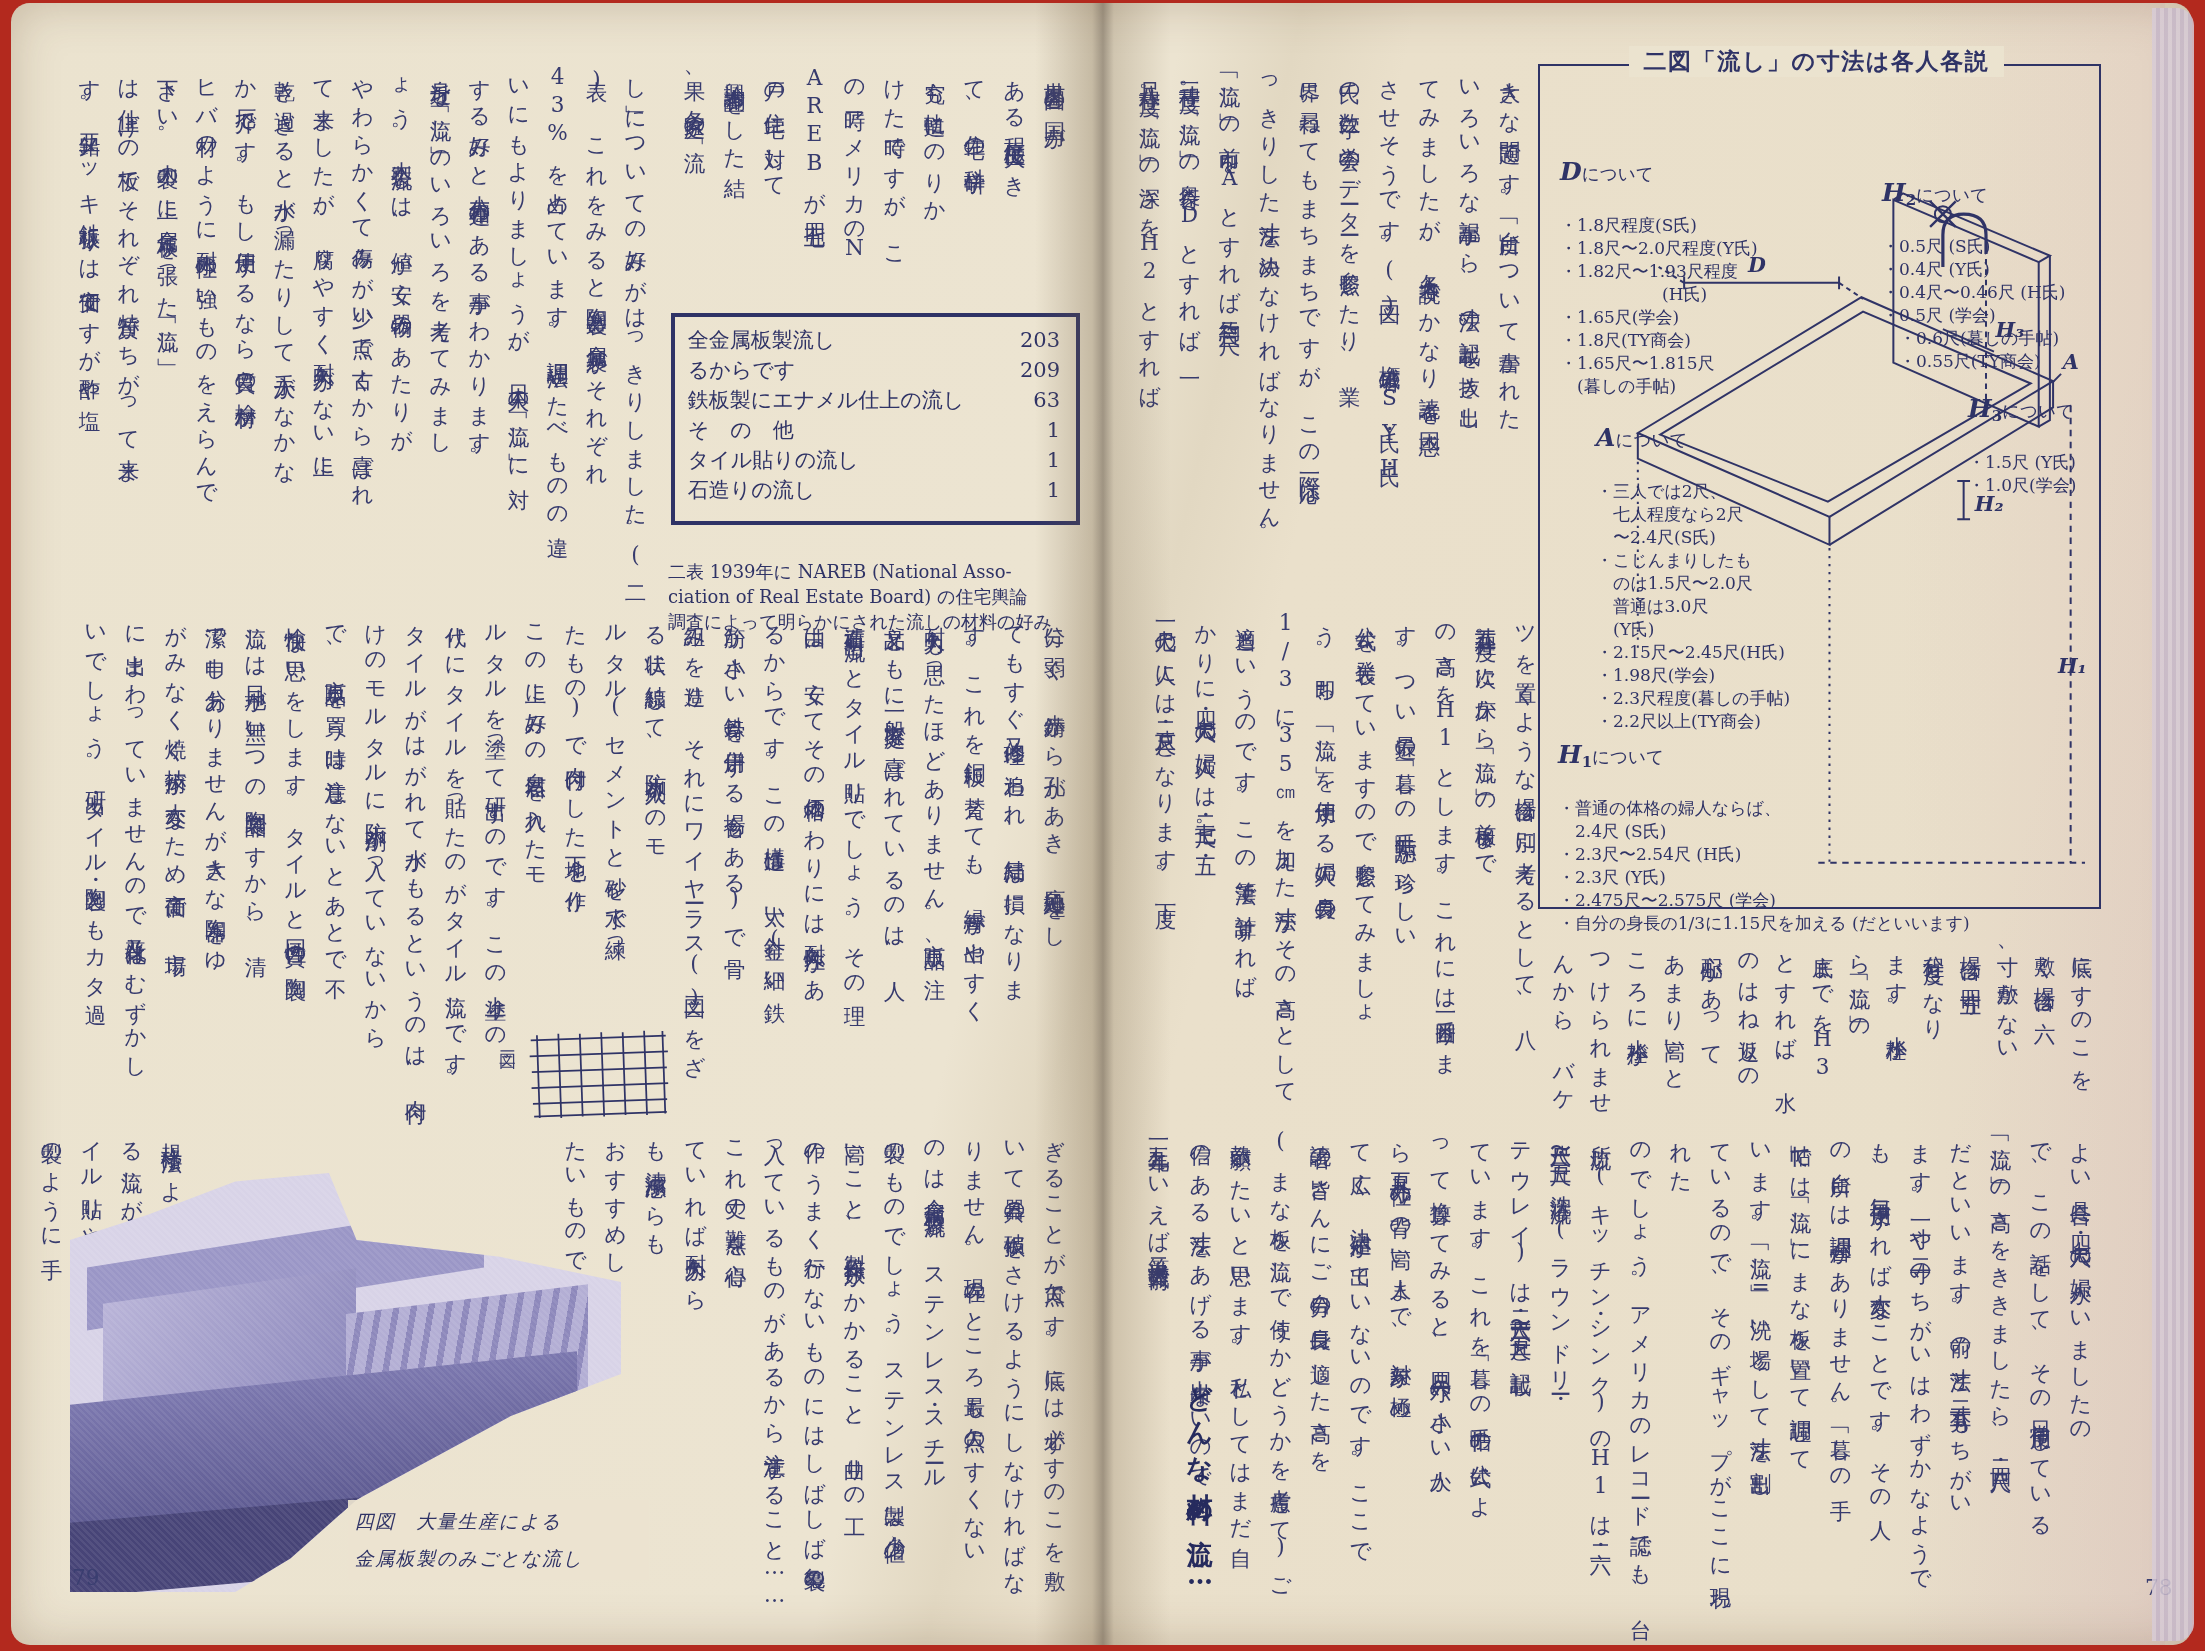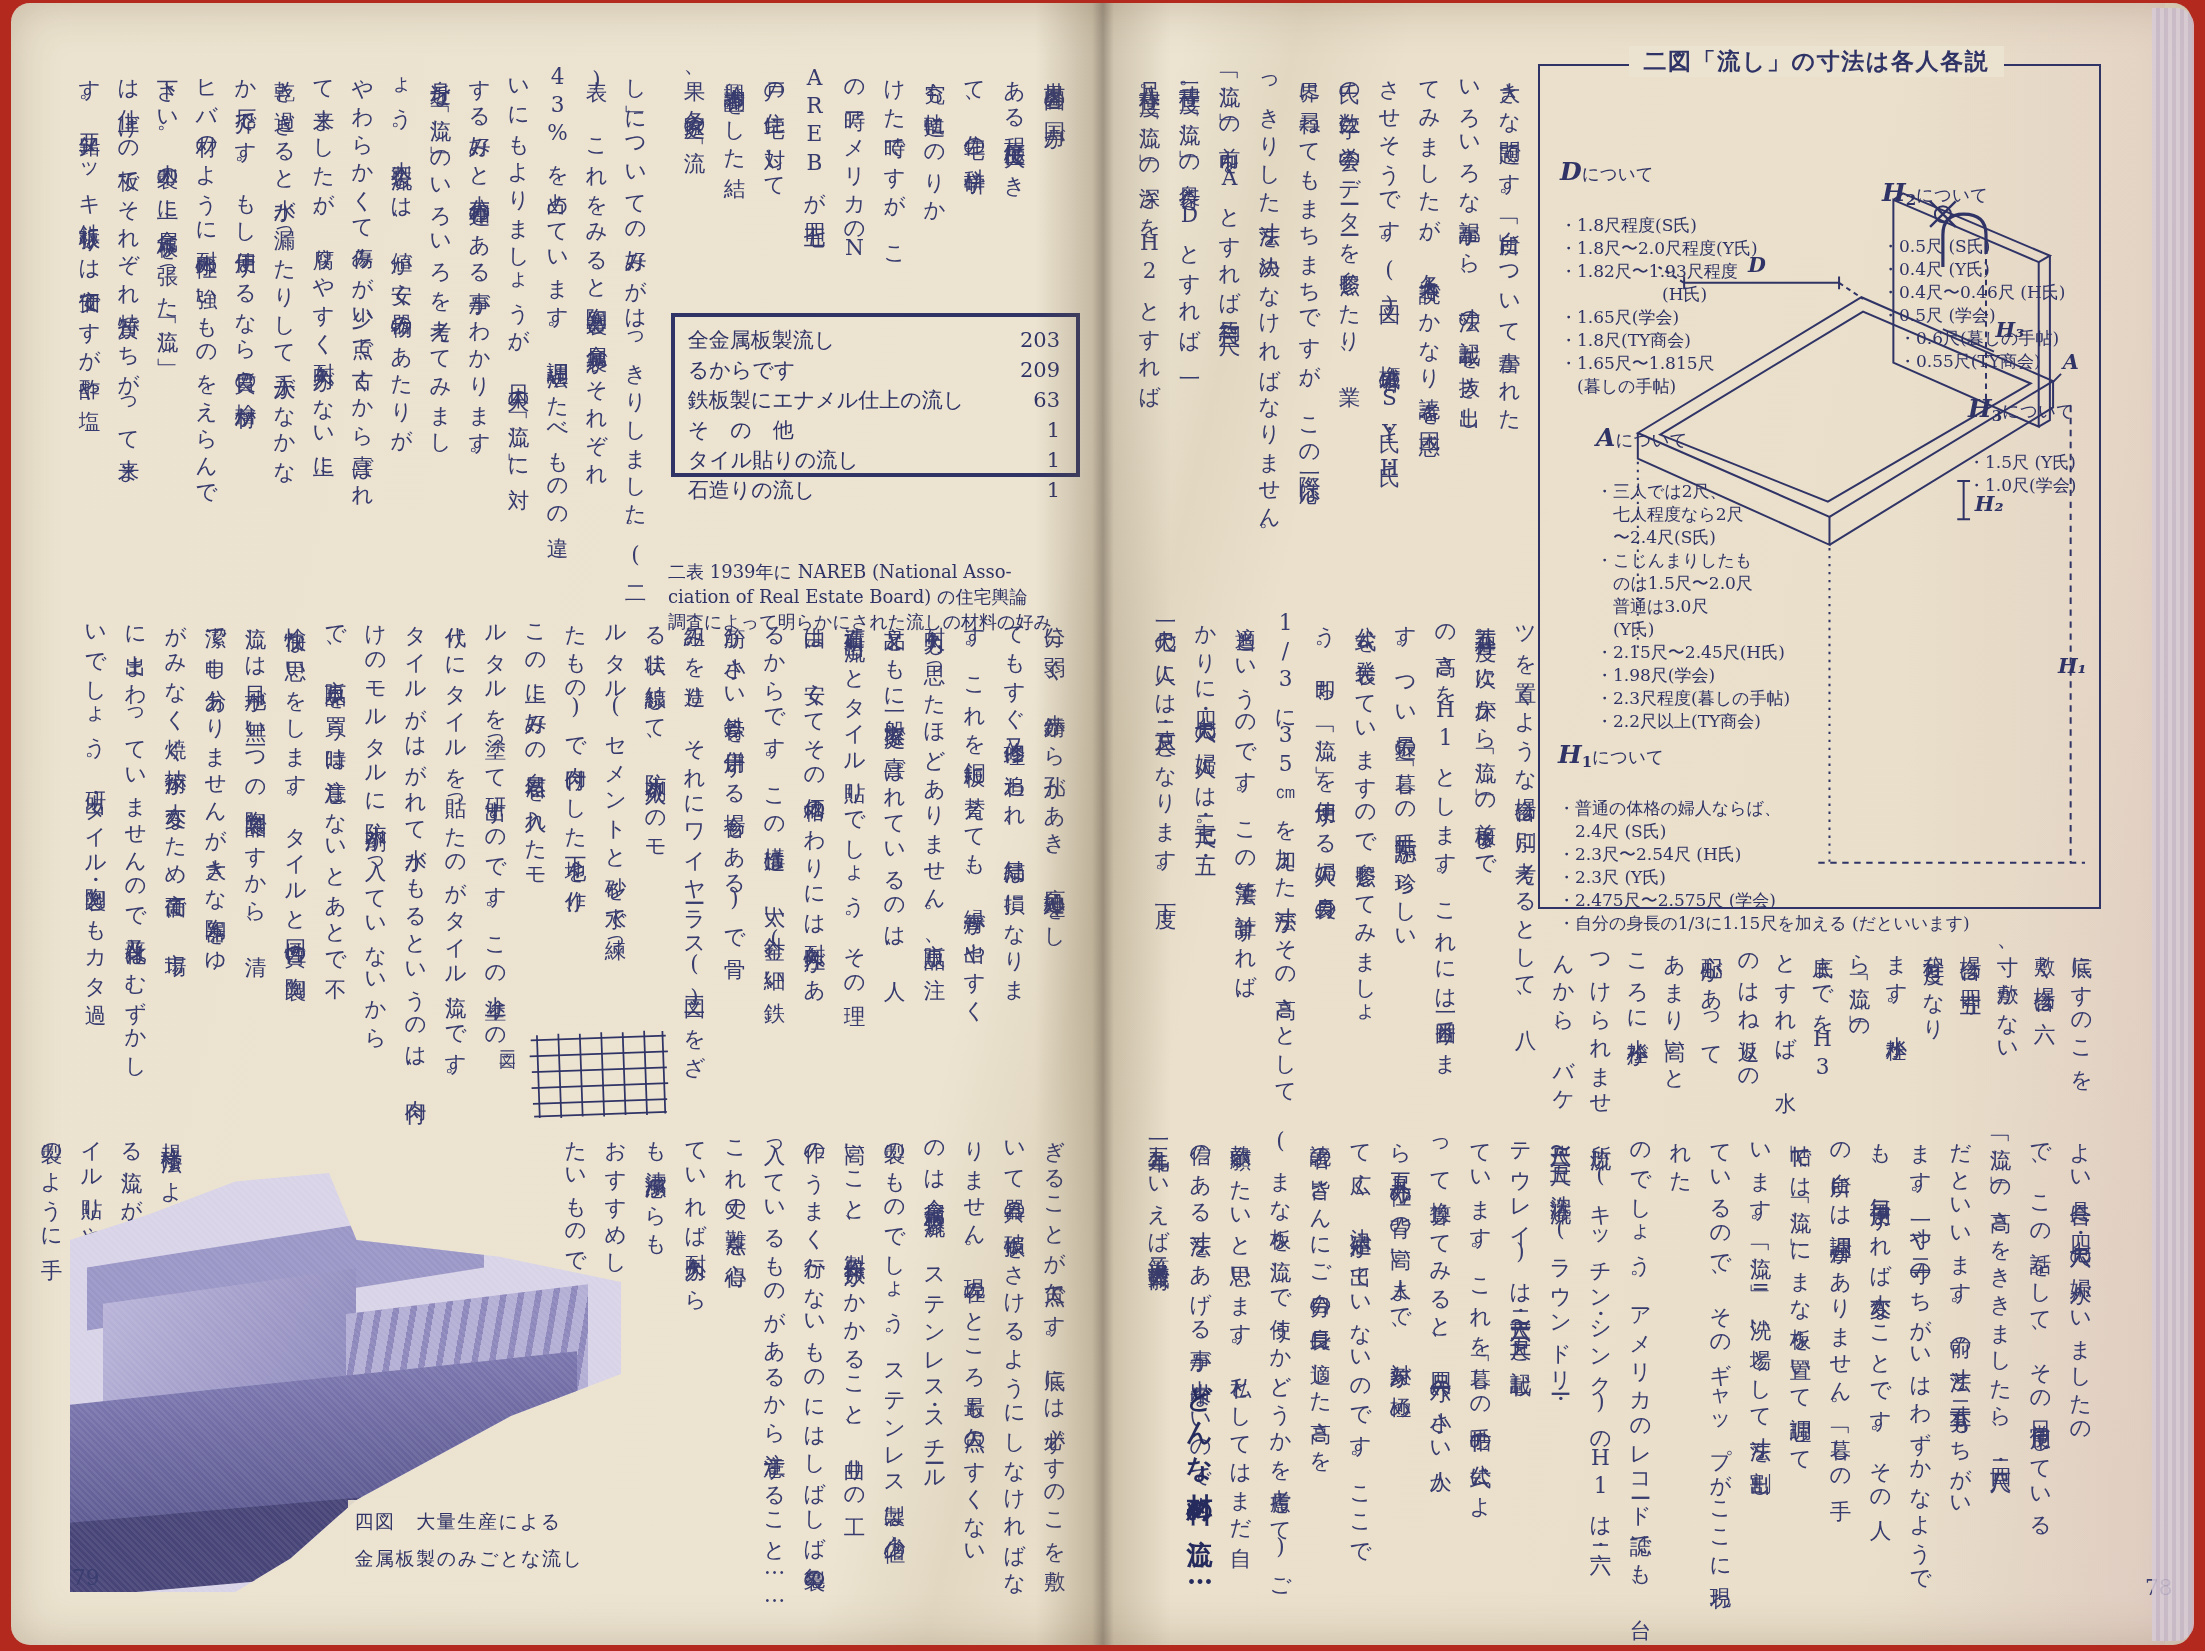--- a/index.html
+++ b/index.html
@@ -16,21 +16,21 @@
           background:linear-gradient(90deg,rgba(210,160,160,0),rgba(203,156,165,.18));}
 
   .vtext{position:absolute;writing-mode:vertical-rl;text-orientation:upright;white-space:pre-line;
          color:#373b6e;font-size:21.6px;letter-spacing:3.2px;line-height:40px;overflow:visible;}
   .p49{line-height:39px}.p46{line-height:37px}
   .headline{font-weight:bold;font-size:26px;color:#262b5e;letter-spacing:5.6px;line-height:37px;}
 
   .htext{position:absolute;color:#2f3366;white-space:pre-line;}
 
   
-  .tbl{position:absolute;left:671px;top:313px;width:409px;height:164px;border:4px solid #2f3366;
+  .tbl{position:absolute;left:671px;top:313px;width:409px;height:212px;border:4px solid #2f3366;
        box-sizing:border-box;padding:8px 16px 4.8px 12.8px;}
   .tbl-row{display:flex;justify-content:space-between;font-size:21px;color:#2f3366;line-height:30px;}
   .tbl-caption{left:668px;top:527px;width:419px;font-size:18px;line-height:25px;margin-top:32px;}
 
   
   .fig2{position:absolute;left:1538px;top:64px;width:563px;height:845px;border:2.4px solid #2f3366;box-sizing:border-box;}
   .fig2-title{position:absolute;left:1629px;top:46px;background:#ebe3cf;padding:0 14.4px;
               font-size:23px;font-weight:bold;color:#2f3366;letter-spacing:1.6px;}
   .sec{position:absolute;font-size:17px;line-height:23px;color:#2f3366;white-space:pre-line;}
   .sec-h{font-size:17px;color:#2f3366;}
@@ -187,21 +187,21 @@
 イル貼りや木
 製のように手</div>
 
   <div class="photo">
     <div class="ph-top"></div>
     <div class="ph-basin"></div>
     <div class="ph-drain"></div>
     <div class="ph-front"></div>
     <div class="ph-shadow"></div>
   </div>
-  <div class="htext photo-caption" style="position:absolute;">四図　大量生産による
+  <div class="htext photo-caption" style="position:absolute;font-style:italic;">四図　大量生産による
 金属板製のみごとな流し</div>
 
   <div class="pagenum" style="left:72px;top:1565px;">79</div>
 
   <div class="fig2"></div>
   <div class="fig2-title">二図「流し」の寸法は各人各説</div>
 
   <svg class="fig2-svg" viewBox="0 0 705 1058">
     <g transform="translate(55,-8)" stroke="#2f3366" fill="none" stroke-width="2.5">
       <path d="M390,178 L572,256 L572,462 L390,382 Z"></path>

